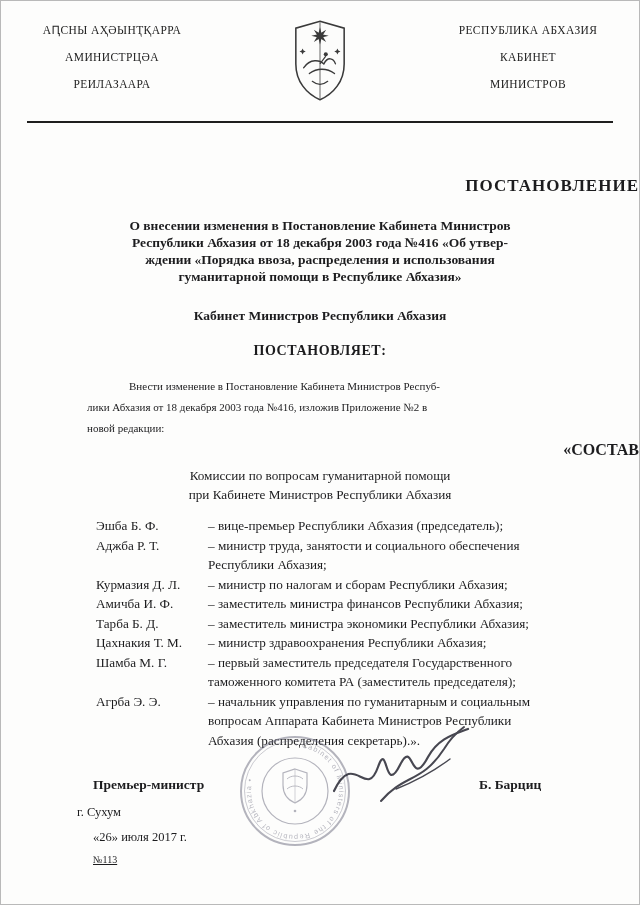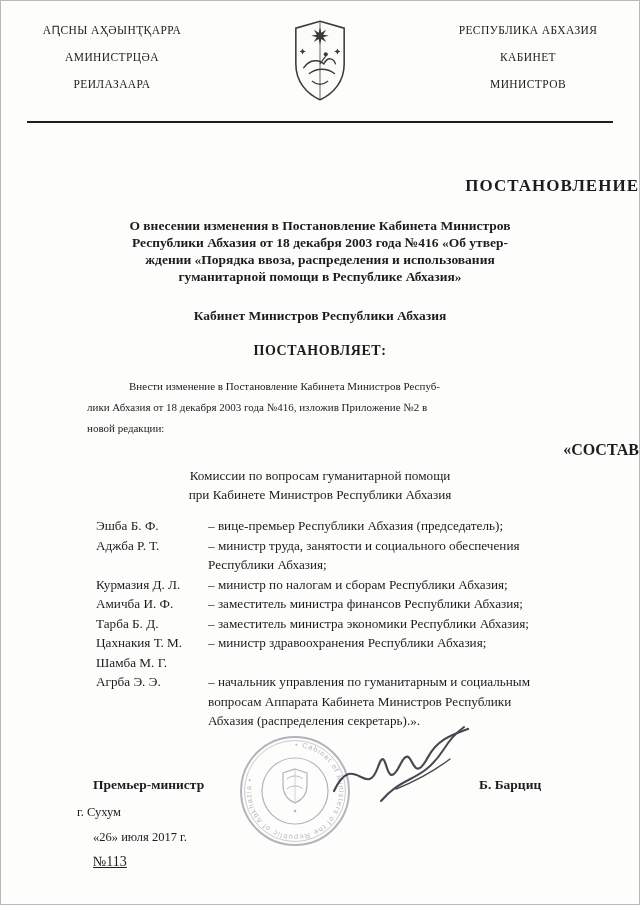--- a/index.html
+++ b/index.html
@@ -71,21 +71,21 @@
   .mpos  { flex: 1; white-space: pre-line; }
 
   
   .footer { position: absolute; top: 736px; left: 0; width: 640px; height: 169px; }
   .stamp { position: absolute; left: 236px; top: -4px; opacity: 0.5; }
   .signature { position: absolute; left: 325px; top: -18px; opacity: 0.88; }
   .role { position: absolute; left: 92px; top: 40px; font-weight: bold; font-size: 13.5px; }
   .signer { position: absolute; left: 478px; top: 40px; font-weight: bold; font-size: 13.5px; }
   .city  { position: absolute; left: 76px; top: 68px; font-size: 12.5px; }
   .date  { position: absolute; left: 92px; top: 93px; font-size: 12.5px; }
-  .num   { position: absolute; left: 92px; top: 117px; font-size: 14px; text-decoration: underline; }
+  .num   { position: absolute; left: 92px; top: 117px; font-size: 10px; text-decoration: underline; }
 </style>
 </head>
 <body>
 
 <div class="page">
 
   <div class="header">
     <div class="header-block">АԤСНЫ АҲӘЫНҬҚАРРА
 АМИНИСТРЦӘА
 РЕИЛАЗААРА</div>
@@ -149,20 +149,22 @@
     <div class="member">
       <span class="mname">Тарба Б. Д.</span>
       <span class="mpos">– заместитель министра экономики Республики Абхазия;</span>
     </div>
     <div class="member">
       <span class="mname">Цахнакия Т. М.</span>
       <span class="mpos">– министр здравоохранения Республики Абхазия;</span>
     </div>
     <div class="member">
       <span class="mname">Шамба М. Г.</span>
+      <span class="mpos">– первый заместитель председателя Государственного
+таможенного комитета РА (заместитель председателя);</span>
     </div>
     <div class="member">
       <span class="mname">Агрба Э. Э.</span>
       <span class="mpos">– начальник управления по гуманитарным и социальным
 вопросам Аппарата Кабинета Министров Республики
 Абхазия (распределения секретарь).».</span>
     </div>
   </div>
 
   <div class="footer">

